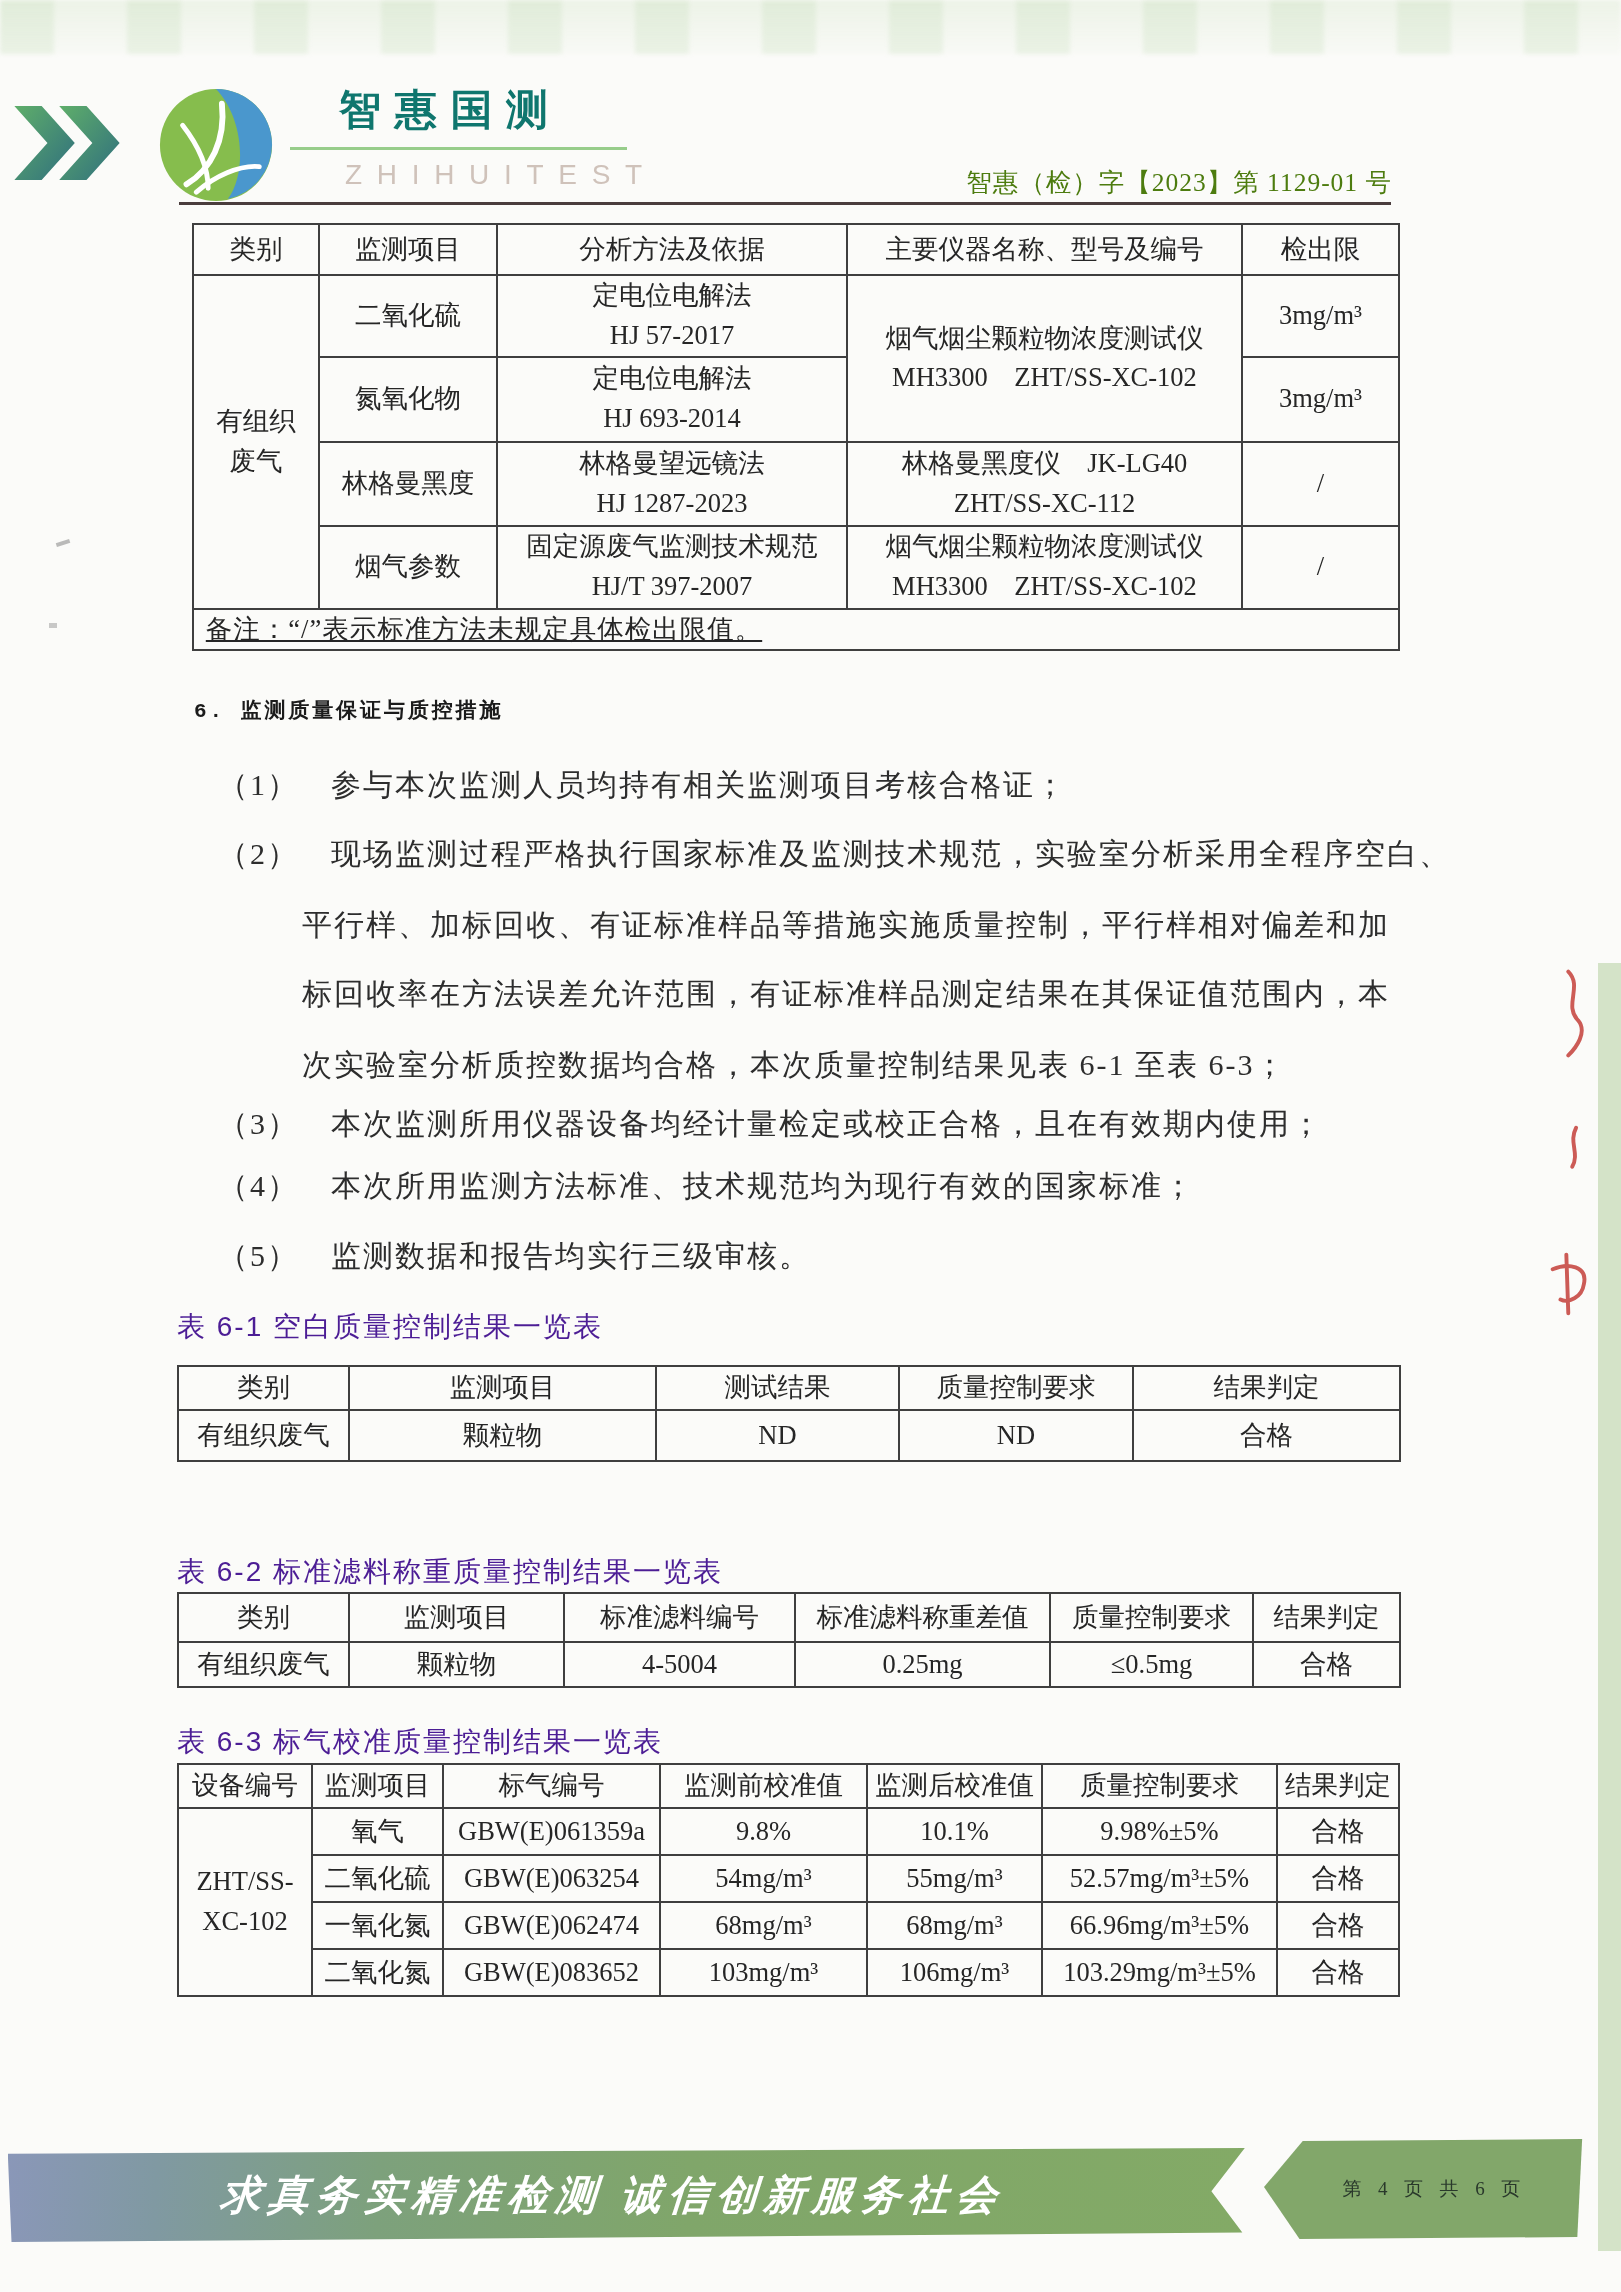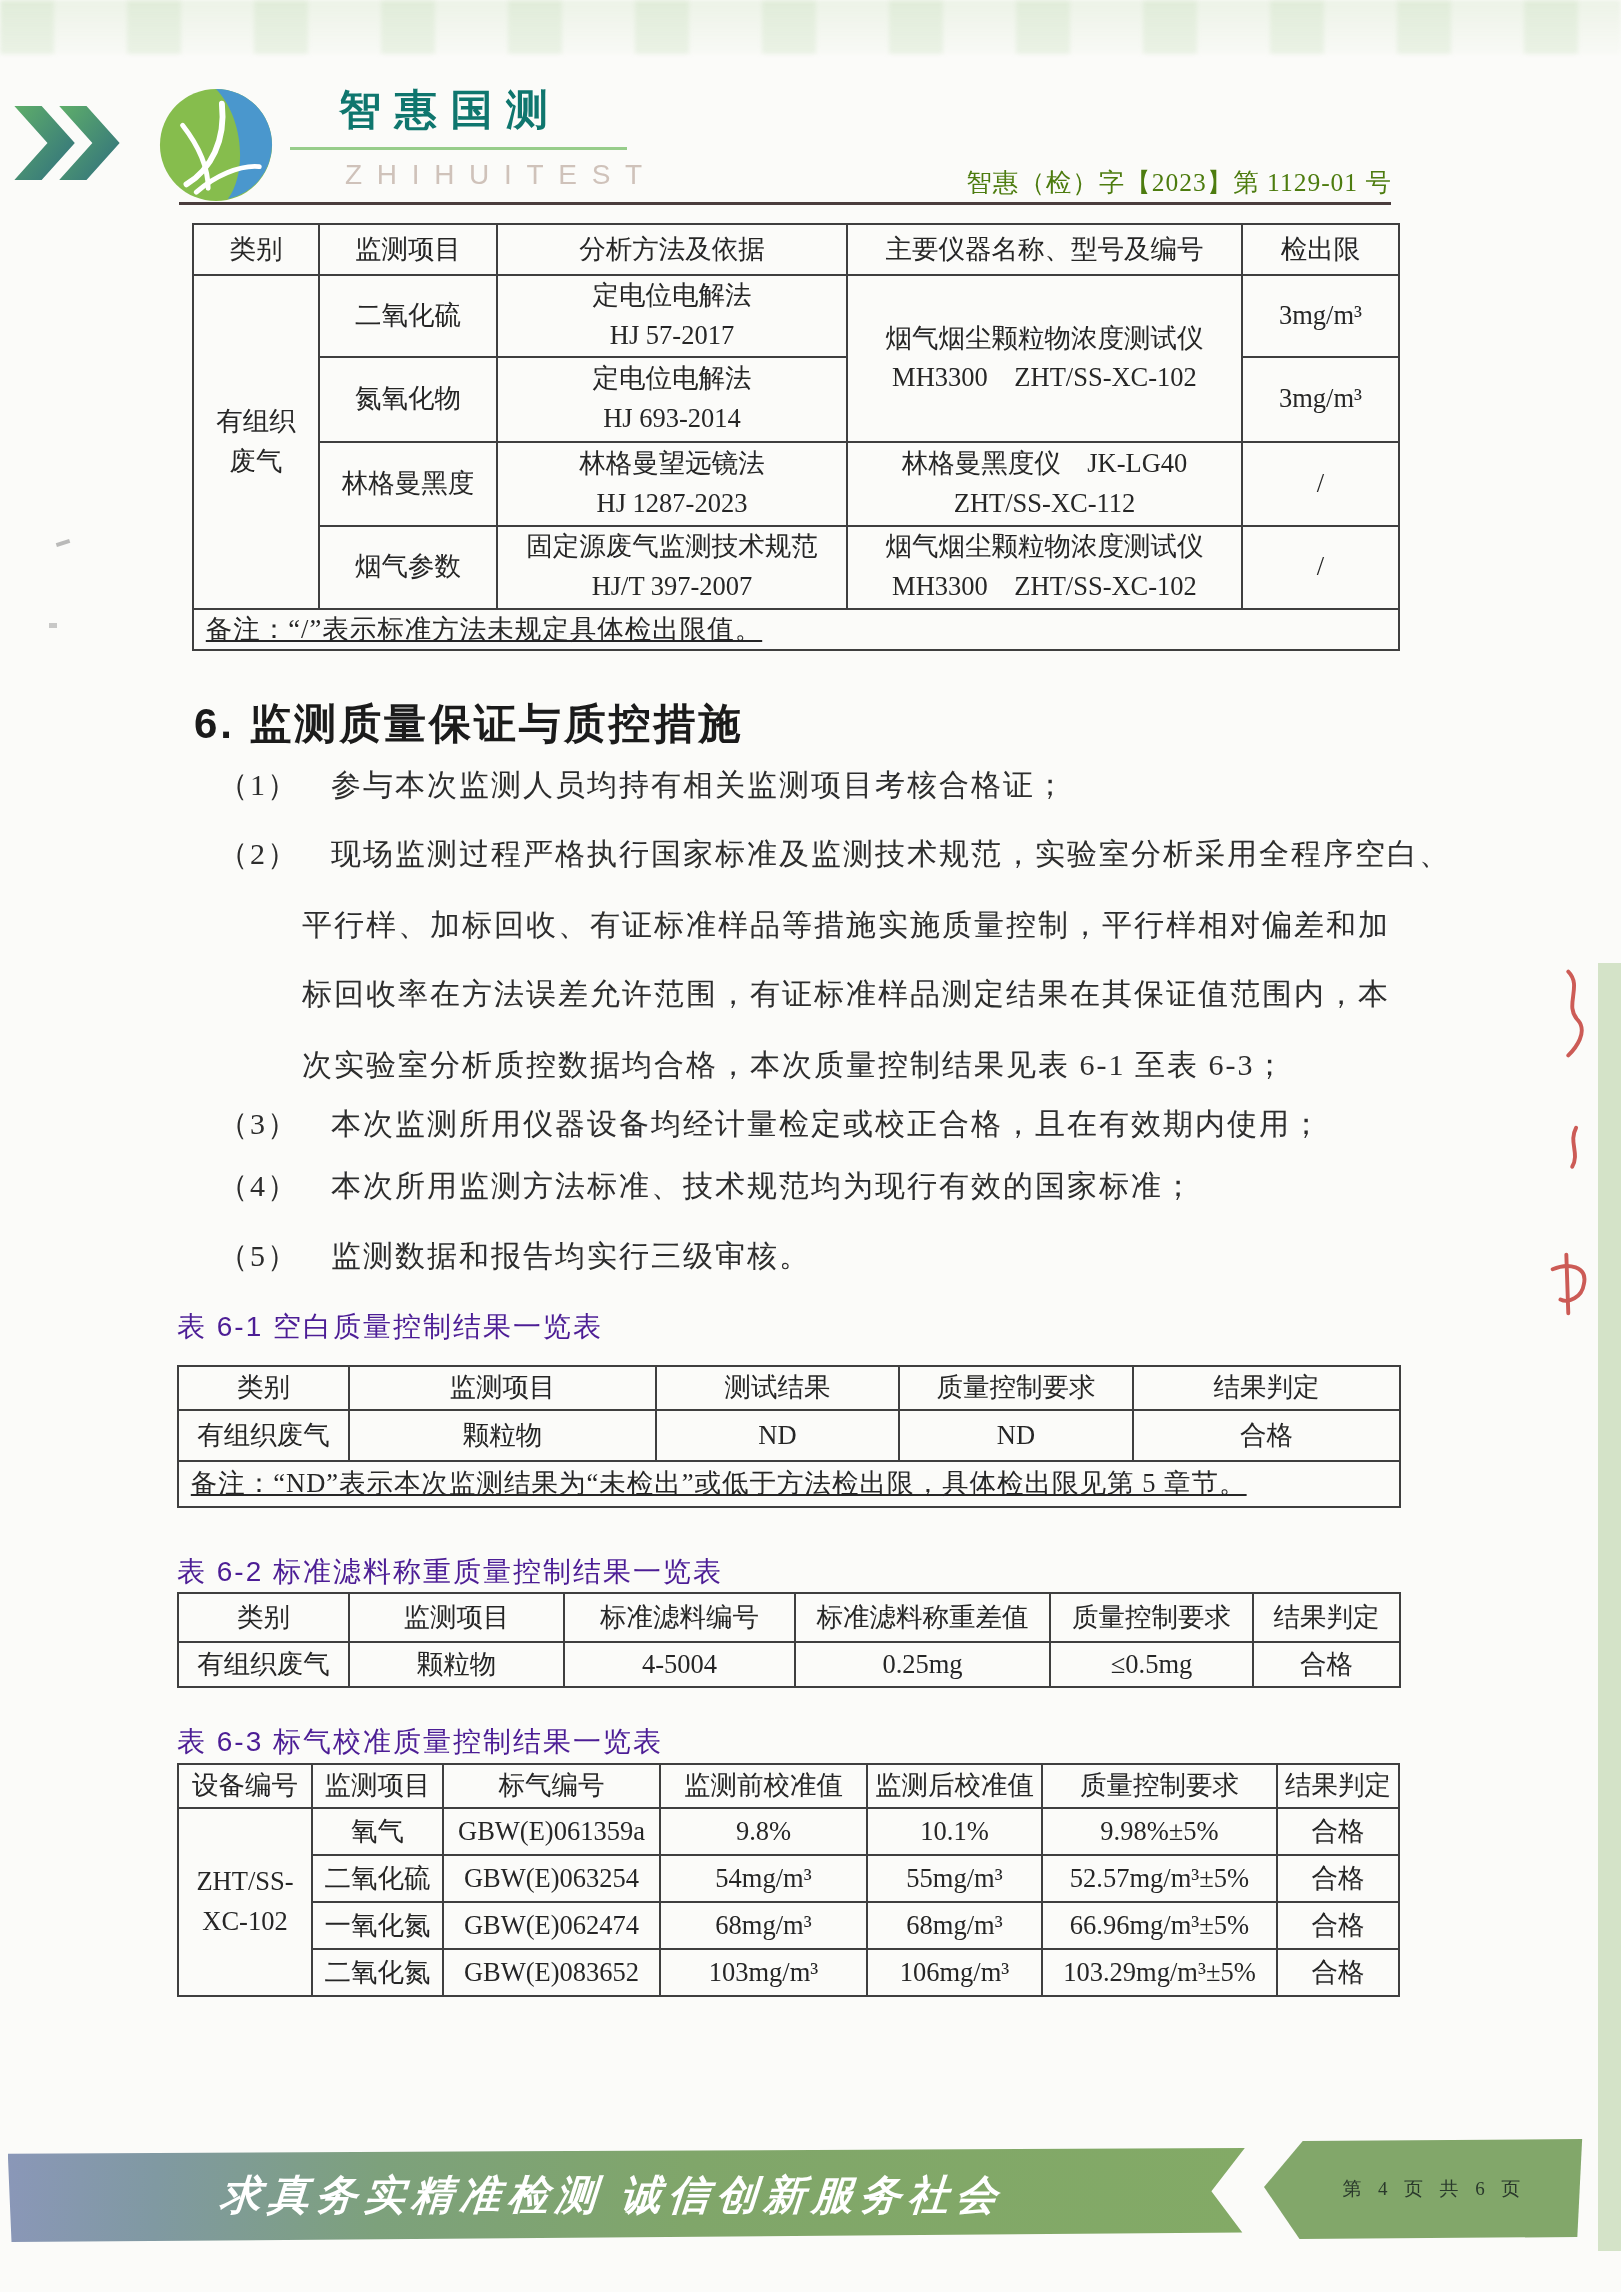--- a/index.html
+++ b/index.html
@@ -17,21 +17,21 @@
   .doc-number{left:0;top:165px;width:1392px;text-align:right;font-size:25.5px;letter-spacing:1px;color:#4d7c0f;}
   .header-rule{left:179px;top:202px;width:1212px;height:2.9px;background:#4a3d3d;}
   
   table{border-collapse:collapse;table-layout:fixed;background:transparent;}
   td{border:2px solid #3f3f3f;text-align:center;vertical-align:middle;font-size:26.5px;color:#262626;
      padding:0 3.9px;line-height:1.5;overflow:hidden;}
   td.pre{white-space:pre-line;}
   td.note{text-align:left;padding-left:11.8px;letter-spacing:1px;text-decoration:underline;}
   .caption{font-family:"Liberation Sans",sans-serif;font-weight:normal;font-size:28px;color:#4c1d95;letter-spacing:2px;}
   
-  .sec-title{left:194px;top:696px;font-family:Liberation Sans, sans-serif;font-weight:bold;font-size:42px;
+  .sec-title{left:194px;top:696px;font-family:Liberation Mono, monospace;font-weight:bold;font-size:21px;
              color:#1b1b1b;letter-spacing:2.9px;}
   .para{font-size:30px;color:#2d2d2d;letter-spacing:2px;white-space:nowrap;}
   
   .band{left:7.8px;top:2148px;width:1237px;height:94px;
         background:linear-gradient(93deg,#8a97b8 0%,#8099a2 12%,#7da17c 30%,#80a66a 55%,#83aa66 100%);
         clip-path:polygon(0 6%,100% 0,97.3% 46%,99.8% 90%,0.3% 100%);}
   .slogan{width:100%;height:94px;line-height:94px;text-align:center;font-size:41px;font-weight:bold;font-style:italic;
           color:#ffffff;letter-spacing:6.9px;padding-right:29px;box-sizing:border-box;transform:skewX(-4deg);}
   .page-block{left:1264px;top:2139px;width:323px;height:100px;background:#82a76a;
               clip-path:polygon(12% 2%,98.5% 0%,97% 98%,11% 100%,0% 48%);}
@@ -157,23 +157,20 @@
       <td>质量控制要求</td>
       <td>结果判定</td>
     </tr>
     <tr style="height:51px">
       <td>有组织废气</td>
       <td>颗粒物</td>
       <td>ND</td>
       <td>ND</td>
       <td>合格</td>
     </tr>
-    <tr style="height:46px">
-      <td colspan="5" class="note">备注：“ND”表示本次监测结果为“未检出”或低于方法检出限，具体检出限见第 5 章节。</td>
-    </tr>
   </tbody>
     </table>
 
   <div class="abs caption" style="left:177px;top:1553px">表 6-2 标准滤料称重质量控制结果一览表</div>
   <table class="abs" style="left:177px;top:1592px;width:1221px;">
     <colgroup>
         <col style="width:171px">
         <col style="width:215px">
         <col style="width:231px">
         <col style="width:255px">

